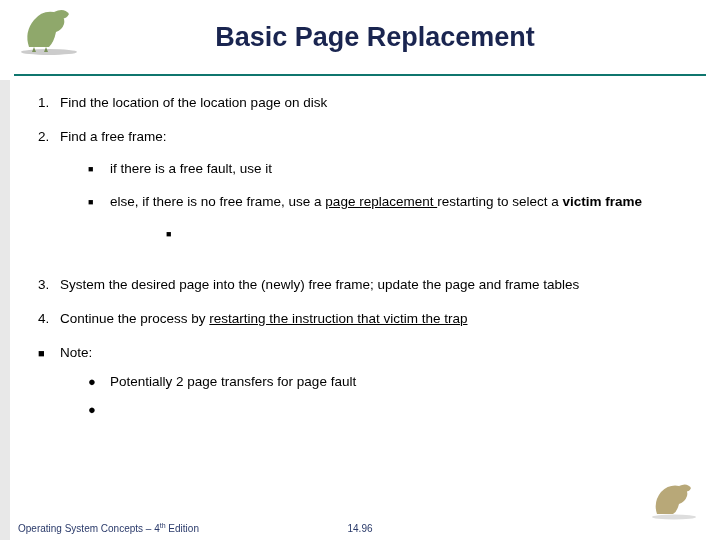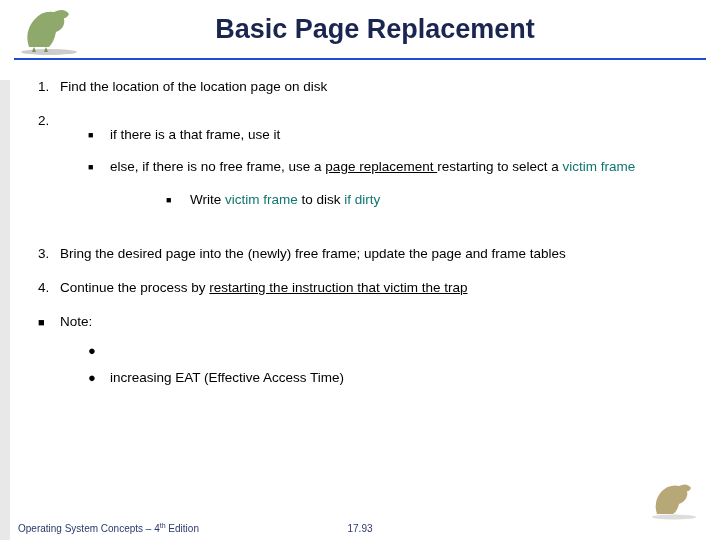--- a/index.html
+++ b/index.html
@@ -6,22 +6,22 @@
   body {
     width: 720px;
     height: 540px;
     background: #fff;
     font-family: Arial, Helvetica, sans-serif;
     position: relative;
     overflow: hidden;
   }
   .header {
     position: relative;
-    height: 60px;
-    border-bottom: 2px solid #1d4ed8;
+    height: 76px;
+    border-bottom: 2px solid #0f766e;
     margin: 0 14px;
     display: flex;
     align-items: center;
   }
   .dino-left {
     position: absolute;
     left: 0;
     top: 2px;
     width: 70px;
     height: 54px;
@@ -63,21 +63,21 @@
   .subli .bul { width: 22px; flex-shrink: 0; font-size: 9px; padding-top: 3px; }
   .subli .body { flex: 1; }
   .sub2 { margin-top: 14px; }
   .sub2li { display: flex; padding-left: 56px; margin-bottom: 6px; }
   .sub2li .bul { width: 24px; flex-shrink: 0; font-size: 9px; padding-top: 3px; }
   .notewrap { display: flex; margin-top: 6px; margin-bottom: 10px; }
   .notewrap .sq { width: 22px; flex-shrink: 0; font-size: 11px; padding-top: 2px; }
   .noteli { display: flex; padding-left: 28px; margin-top: 10px; }
   .noteli .dot { width: 22px; flex-shrink: 0; font-size: 13px; }
   .under { text-decoration: underline; text-align: right; }
-  .redb { color: #0f766e; font-weight: normal; }
+  .redb { color: #000000; font-weight: bold; }
   .footer {
     position: absolute;
     bottom: 6px;
     left: 18px;
     right: 18px;
     font-size: 10px;
     display: flex;
     justify-content: space-between;
     align-items: flex-end;
   }
@@ -104,75 +104,73 @@
 <div class="content">
 
   <div class="li1">
     <div class="num">1.</div>
     <div class="body">Find the location of the location page on disk</div>
   </div>
 
   <div class="li1">
     <div class="num">2.</div>
     <div class="body">
+      <span>Find a free frame:</span>
       <div class="sub1">
         <div class="subli">
           <div class="bul">■</div>
-          <div class="body">if there is a that frame, use it</div>
+          <div class="body">if there is a free fault, use it</div>
         </div>
         <div class="subli">
           <div class="bul">■</div>
           <div class="body">
             <span>else, if there is no free frame, use a </span><span class="under">page replacement </span><span>restarting to select a </span><span class="redb">victim frame</span>
             <div class="sub2">
               <div class="sub2li">
                 <div class="bul">■</div>
-                <div class="body">
-                  <span>Write </span><span class="redb">victim frame </span><span>to disk </span><span class="redb">if dirty</span>
-                </div>
               </div>
             </div>
           </div>
         </div>
       </div>
     </div>
   </div>
 
   <div class="li1">
     <div class="num">3.</div>
-    <div class="body">Bring  the desired page into the (newly) free frame; update the page and frame tables</div>
+    <div class="body">System  the desired page into the (newly) free frame; update the page and frame tables</div>
   </div>
 
   <div class="li1">
     <div class="num">4.</div>
     <div class="body">
       <span>Continue the process by </span><span class="under">restarting the instruction that victim the trap</span>
     </div>
   </div>
 
   <div class="notewrap">
     <div class="sq">■</div>
     <div class="body">
       <span>Note:</span>
       <div class="noteli">
         <div class="dot">●</div>
+        <div>Potentially 2 page transfers for page fault</div>
       </div>
       <div class="noteli">
         <div class="dot">●</div>
-        <div>increasing EAT (Effective Access Time)</div>
       </div>
     </div>
   </div>
 
 </div>
 
 <svg class="dino-right" viewBox="0 0 55 40">
   <ellipse cx="27" cy="37" rx="22" ry="2.5" fill="#ddd"></ellipse>
   <path d="M10 34 Q6 22 14 12 Q22 4 32 6 Q42 8 40 16 Q38 22 32 24 Q30 32 26 34 Z" fill="#b8a878"></path>
   <path d="M32 6 Q40 2 44 8 Q42 13 36 11 Z" fill="#b8a878"></path>
 </svg>
 
 <div class="footer">
   <div class="left">
     <span>Operating System Concepts – 4</span><sup>th</sup><span> Edition</span>
   </div>
-  <div class="mid">17.93</div>
+  <div class="mid">14.96</div>
 </div>
 
 </body></html>

